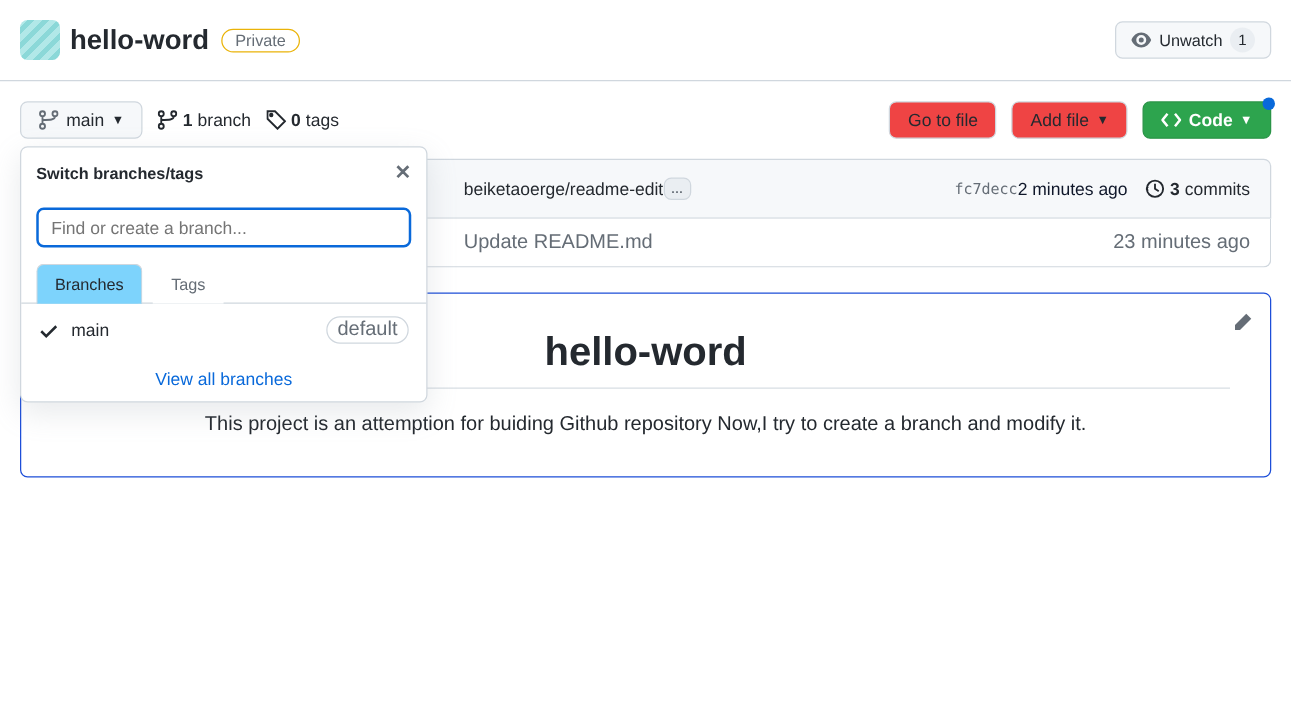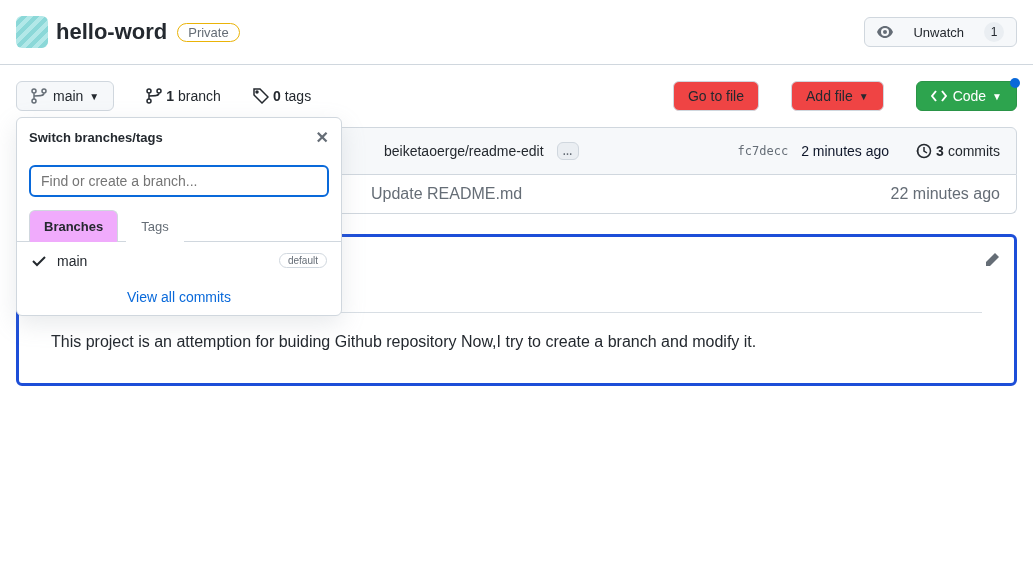--- a/index.html
+++ b/index.html
@@ -40,60 +40,61 @@
     .spacer { flex: 1; }
     .watch-btn {
       display: inline-flex;
       align-items: center;
       border: 1px solid #d0d7de;
       border-radius: 6px;
       background: #f6f8fa;
       padding: 4px 12px;
       font-size: 13px;
       color: #24292f;
-      gap: 20px;
+      gap: 6px;
     }
     .count-badge {
       display: inline-flex;
       min-width: 20px;
       height: 20px;
       padding: 0 6px;
       align-items: center;
       justify-content: center;
       border-radius: 999px;
       background: #eaeef2;
       font-size: 12px;
       font-weight: 500;
       color: #24292f;
     }
 
     .toolbar-row {
       display: flex;
       align-items: center;
       padding: 16px;
-      gap: 32px;
+      gap: 12px;
       position: relative;
     }
     .btn {
       display: inline-flex;
       align-items: center;
       border: 1px solid #d0d7de;
       border-radius: 6px;
       padding: 6px 14px;
       font-size: 14px;
       font-weight: 500;
       background: #ef4444;
       color: #24292f;
       gap: 6px;
     }
     .btn-green {
       background: #2da44e;
       color: #fff;
       border-color: #2a9447;
       position: relative;
+      font-weight: bold;
     }
     .btn-green .dot {
       position: absolute;
       top: -4px;
       right: -4px;
       width: 10px;
       height: 10px;
       border-radius: 50%;
       background: #0969da;
     }
@@ -151,58 +152,58 @@
       font-size: 13px;
       color: #656d76;
       border: 1px solid transparent;
       border-bottom: none;
       border-radius: 6px 6px 0 0;
       position: relative;
       top: 1px;
       background: #fff;
     }
     .popover-tab.active {
-      font-weight: 700;
+      font-weight: 400;
       color: #24292f;
       border-color: #d0d7de;
-      background: #f0abfc;
+      background: #7dd3fc;
     }
     .popover-item {
       display: flex;
       align-items: center;
       padding: 10px 14px;
       gap: 10px;
       font-size: 14px;
     }
     .popover-item .check { width: 16px; }
     .default-pill {
       margin-left: auto;
       border: 1px solid #d0d7de;
       border-radius: 999px;
       color: #656d76;
-      font-size: 10px;
+      font-size: 16px;
       padding: 1px 8px;
     }
     .popover-footer {
       text-align: center;
       padding: 10px;
       font-size: 14px;
       color: #0969da;
     }
 
     
     .content { padding: 0 16px 16px 16px; }
     .commit-bar {
       border: 1px solid #d0d7de;
       border-radius: 6px 6px 0 0;
       background: #f6f8fa;
       display: flex;
       align-items: center;
       padding: 14px 16px;
-      gap: 13px;
+      gap: 0;
       font-size: 14px;
     }
     .commit-msg-pill {
       border: 1px solid #d0d7de;
       background: #eaeef2;
       border-radius: 6px;
       width: 22px;
       height: 18px;
       display: inline-flex;
       align-items: center;
@@ -218,25 +219,26 @@
       border: 1px solid #d0d7de;
       border-top: none;
       border-radius: 0 0 6px 6px;
       display: flex;
       align-items: flex-end;
       padding: 10px 16px;
       font-size: 16px;
       background: #fff;
     }
     .readme-box {
-      border: 3px solid #1d4ed8;
+      border: 1px solid #1d4ed8;
       border-radius: 6px;
       margin-top: 20px;
       padding: 28px 32px;
       position: relative;
+      text-align: center;
     }
     .readme-edit-btn {
       position: absolute;
       top: 14px;
       right: 14px;
       color: #656d76;
     }
     .readme-title {
       font-size: 32px;
       font-weight: 600;
@@ -323,21 +325,21 @@
     </div>
     <div class="popover-item">
       <span class="check">
         <svg width="16" height="16" viewBox="0 0 16 16" fill="none" stroke="#24292f" stroke-width="2">
             <path d="M2 8l4 4 8-8"></path>
           </svg>
       </span>
       <span>main</span>
       <span class="default-pill">default</span>
     </div>
-    <div class="popover-footer">View all commits</div>
+    <div class="popover-footer">View all branches</div>
   </div>
 </div>
 
 <div class="content">
   <div class="commit-bar">
     <div style="width:338px"></div>
     <span>beiketaoerge/readme-edit</span>
     <span class="commit-msg-pill">…</span>
     <div class="spacer"></div>
     <span class="commit-hash">fc7decc</span>
@@ -350,21 +352,21 @@
         </svg>
       <span class="bold">3</span>
       <span>commits</span>
     </span>
   </div>
 
   <div class="file-row">
     <div style="width:338px"></div>
     <span style="color:#656d76;">Update README.md</span>
     <div class="spacer"></div>
-    <span style="color:#656d76;">22 minutes ago</span>
+    <span style="color:#656d76;">23 minutes ago</span>
   </div>
 
   <div class="readme-box">
     <span class="readme-edit-btn">
       <svg width="16" height="16" viewBox="0 0 16 16" fill="#656d76">
           <path d="M11 1l4 4-9 9H2v-4z"></path>
         </svg>
     </span>
     <h1 class="readme-title">hello-word</h1>
     <p class="readme-body">This project is an attemption for buiding Github repository Now,I try to create a branch and modify it.</p>

